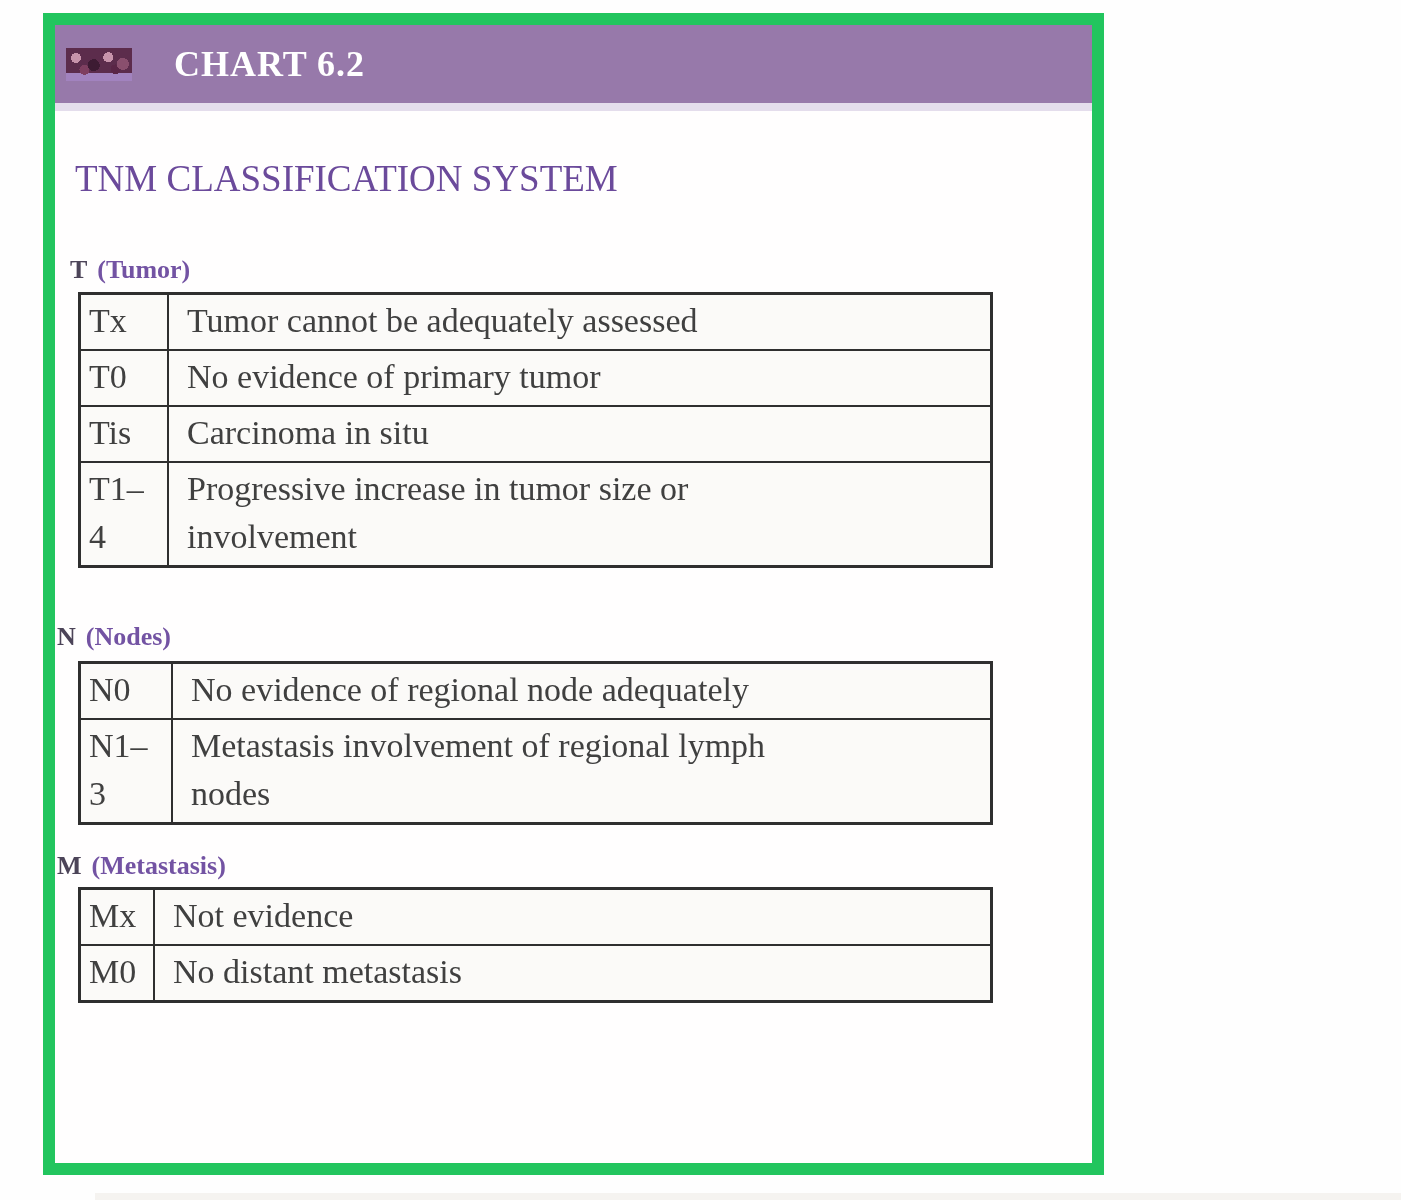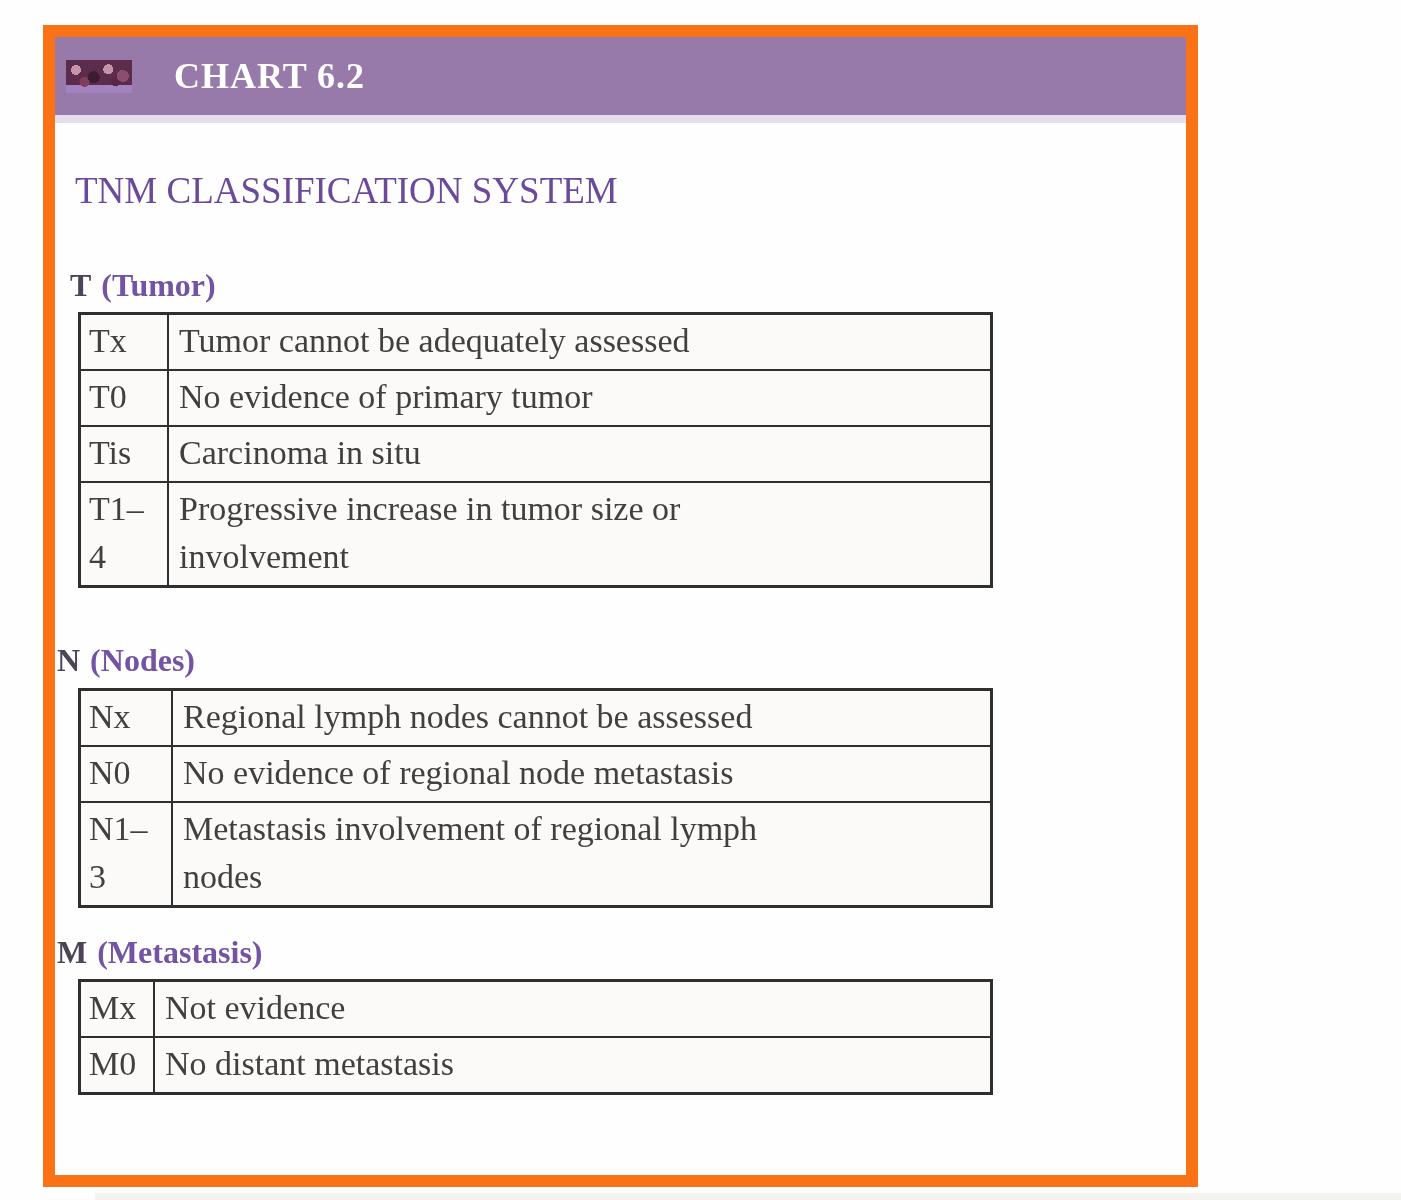--- a/index.html
+++ b/index.html
@@ -4,24 +4,24 @@
 <style>
   html, body {
     margin: 0; padding: 0;
     width: 1401px; height: 1200px;
     background: #fefefe;
     overflow: hidden;
     font-family: "Liberation Serif", "DejaVu Serif", serif;
   }
   .frame {
     position: absolute;
-    left: 43px; top: 25px;
-    width: 1155px; height: 1162px;
+    left: 43px; top: 13px;
+    width: 1061px; height: 1162px;
     box-sizing: border-box;
-    border: 12px solid #f97316;
+    border: 12px solid #22c55e;
     background: #fffefe;
   }
   .header-bar {
     height: 78px;
     background: #9779aa;
     border-bottom: 8px solid #e4ddec;
     display: flex;
     align-items: center;
     padding-left: 11px;
   }
@@ -46,21 +46,21 @@
   }
   .content { position: relative; }
   .page-title {
     margin: 44px 0 0 20px;
     font-size: 37px;
     font-weight: normal;
     color: #6b4a9b;
     line-height: 1.3;
   }
   .sec-heading {
-    font-size: 32px;
+    font-size: 26px;
     font-weight: bold;
     line-height: 1.3;
   }
   .sec-letter { color: #4c4458; margin-right: 10px; }
   .sec-paren  { color: #7353a3; }
   .sec-t { margin: 50px 0 0 15px; }
   .sec-n { margin: 52px 0 0 2px; }
   .sec-m { margin: 24px 0 0 2px; }
   table.tbl {
     border-collapse: collapse;
@@ -73,21 +73,21 @@
   .tbl-m { margin: 5px 0 14px 23px; }
   table.tbl td {
     border: 2px solid #2f2f2f;
     font-size: 34px;
     line-height: 48px;
     color: #404040;
     vertical-align: top;
     padding: 2px 6px 4px 8px;
     white-space: pre-line;
   }
-  table.tbl td.desc { padding-left: 10px; }
+  table.tbl td.desc { padding-left: 18px; }
   .tbl-t td.code { width: 72px; }
   .tbl-n td.code { width: 76px; }
   .tbl-m td.code { width: 58px; }
   .next-hint {
     position: absolute;
     left: 95px; right: 0; bottom: 0;
     height: 7px;
     background: #f5f3f0;
   }
 </style>
@@ -129,27 +129,23 @@
 involvement</td>
       </tr>
     </tbody>
       </table>
 
     <div class="sec-heading sec-n">
       <span class="sec-letter">N</span><span class="sec-paren">(Nodes)</span>
     </div>
     <table class="tbl tbl-n">
       <tbody>
-          <tr>
-        <td class="code">Nx</td>
-        <td class="desc">Regional lymph nodes cannot be assessed</td>
-      </tr>
       <tr>
         <td class="code">N0</td>
-        <td class="desc">No evidence of regional node metastasis</td>
+        <td class="desc">No evidence of regional node adequately</td>
       </tr>
       <tr>
         <td class="code">N1–
 3</td>
         <td class="desc">Metastasis involvement of regional lymph
 nodes</td>
       </tr>
     </tbody>
       </table>
 

